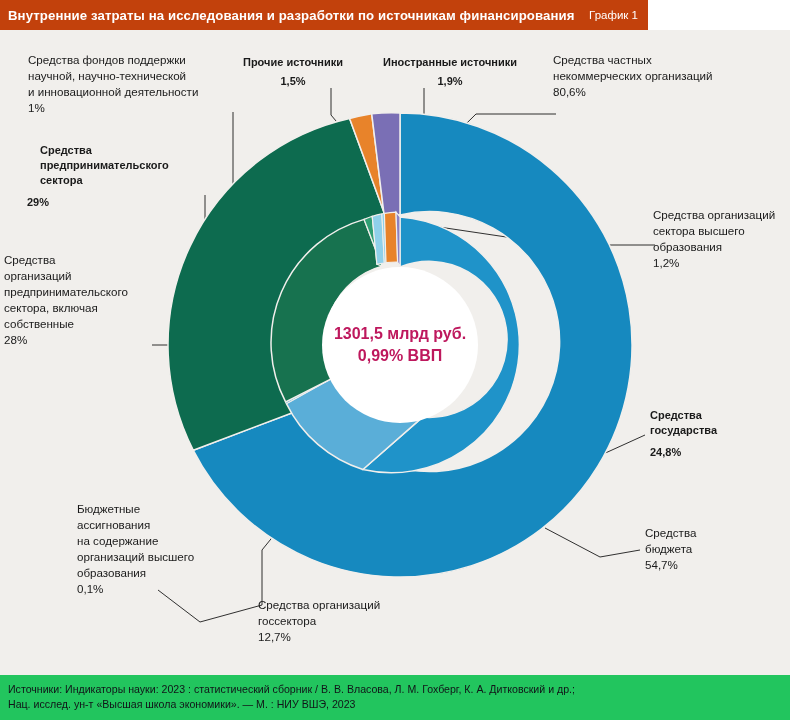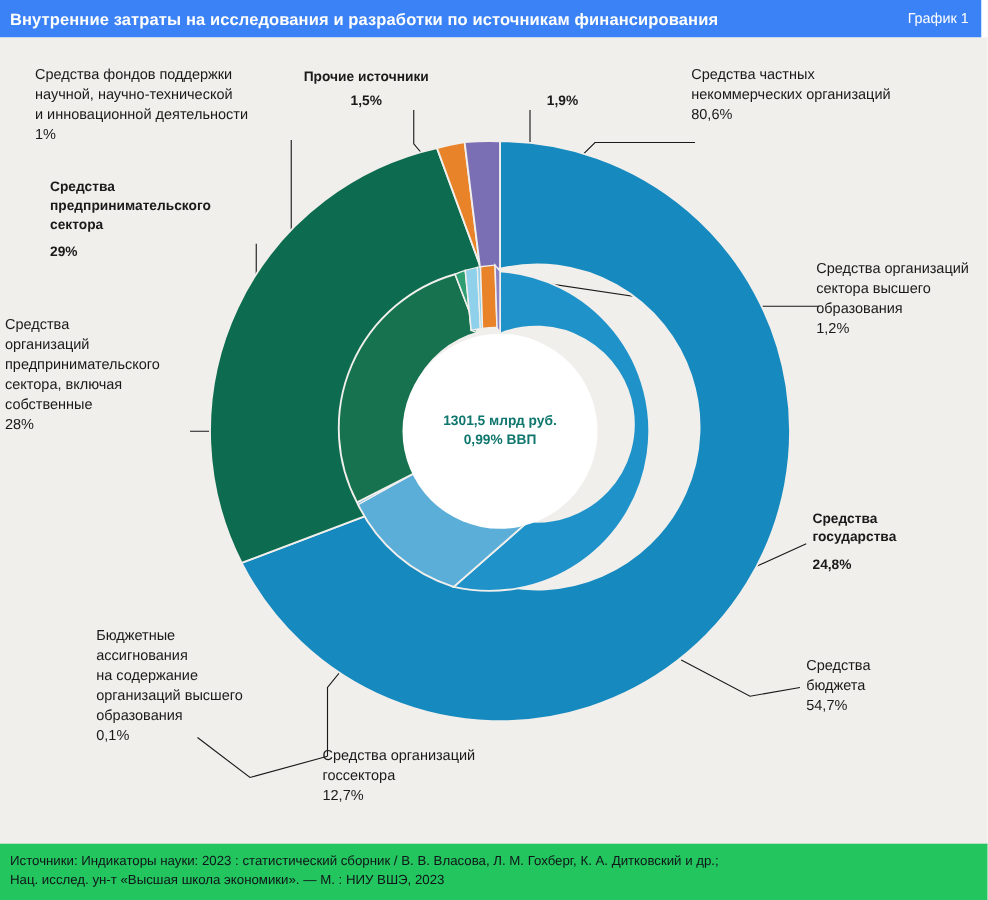--- a/index.html
+++ b/index.html
@@ -18,23 +18,23 @@
   #page {
     position: relative;
     width: 790px;
     height: 720px;
     box-sizing: border-box;
   }
   
   #header {
     position: absolute;
     left: 0; top: 0;
-    width: 785px;
+    width: 648px;
     height: 30px;
-    background: #3b82f6;
+    background: #c2410c;
     color: #ffffff;
     display: flex;
     align-items: center;
     justify-content: space-between;
     box-sizing: border-box;
     padding: 0 10px 0 8px;
   }
   #header .title {
     font-size: 13.2px;
     font-weight: bold;
@@ -71,23 +71,23 @@
     top: 75px;
     width: 480px;
     height: 480px;
     display: flex;
     flex-direction: column;
     align-items: center;
     justify-content: center;
     pointer-events: none;
   }
   #center-label div {
-    font-size: 11px;
+    font-size: 16px;
     font-weight: bold;
-    color: #0f766e;
+    color: #be185d;
     line-height: 1.35;
     text-align: center;
   }
   
   .ann {
     position: absolute;
     font-size: 11.6px;
     line-height: 1.38;
     color: #1a1a1a;
     white-space: pre-line;
@@ -213,30 +213,31 @@
     </div>
 
     <div class="ann" style="left:28px; top:22px; width:215px;">Средства фондов поддержки
 научной, научно-технической
 и инновационной деятельности
 1%</div>
 
     <div class="ann bold center" style="left:228px; top:25px; width:130px;">Прочие источники</div>
     <div class="ann bold center" style="left:228px; top:44px; width:130px;">1,5%</div>
 
+    <div class="ann bold center" style="left:370px; top:25px; width:160px;">Иностранные источники</div>
     <div class="ann bold center" style="left:370px; top:44px; width:160px;">1,9%</div>
 
     <div class="ann" style="left:553px; top:22px; width:215px;">Средства частных
 некоммерческих организаций
 80,6%</div>
 
     <div class="ann bold" style="left:40px; top:113px; width:180px;">Средства
 предпринимательского
 сектора</div>
-    <div class="ann bold" style="left:40px; top:165px; width:180px;">29%</div>
+    <div class="ann bold" style="left:27px; top:165px; width:180px;">29%</div>
 
     <div class="ann" style="left:653px; top:177px; width:135px;">Средства организаций
 сектора высшего
 образования
 1,2%</div>
 
     <div class="ann" style="left:4px; top:222px; width:150px;">Средства
 организаций
 предпринимательского
 сектора, включая

